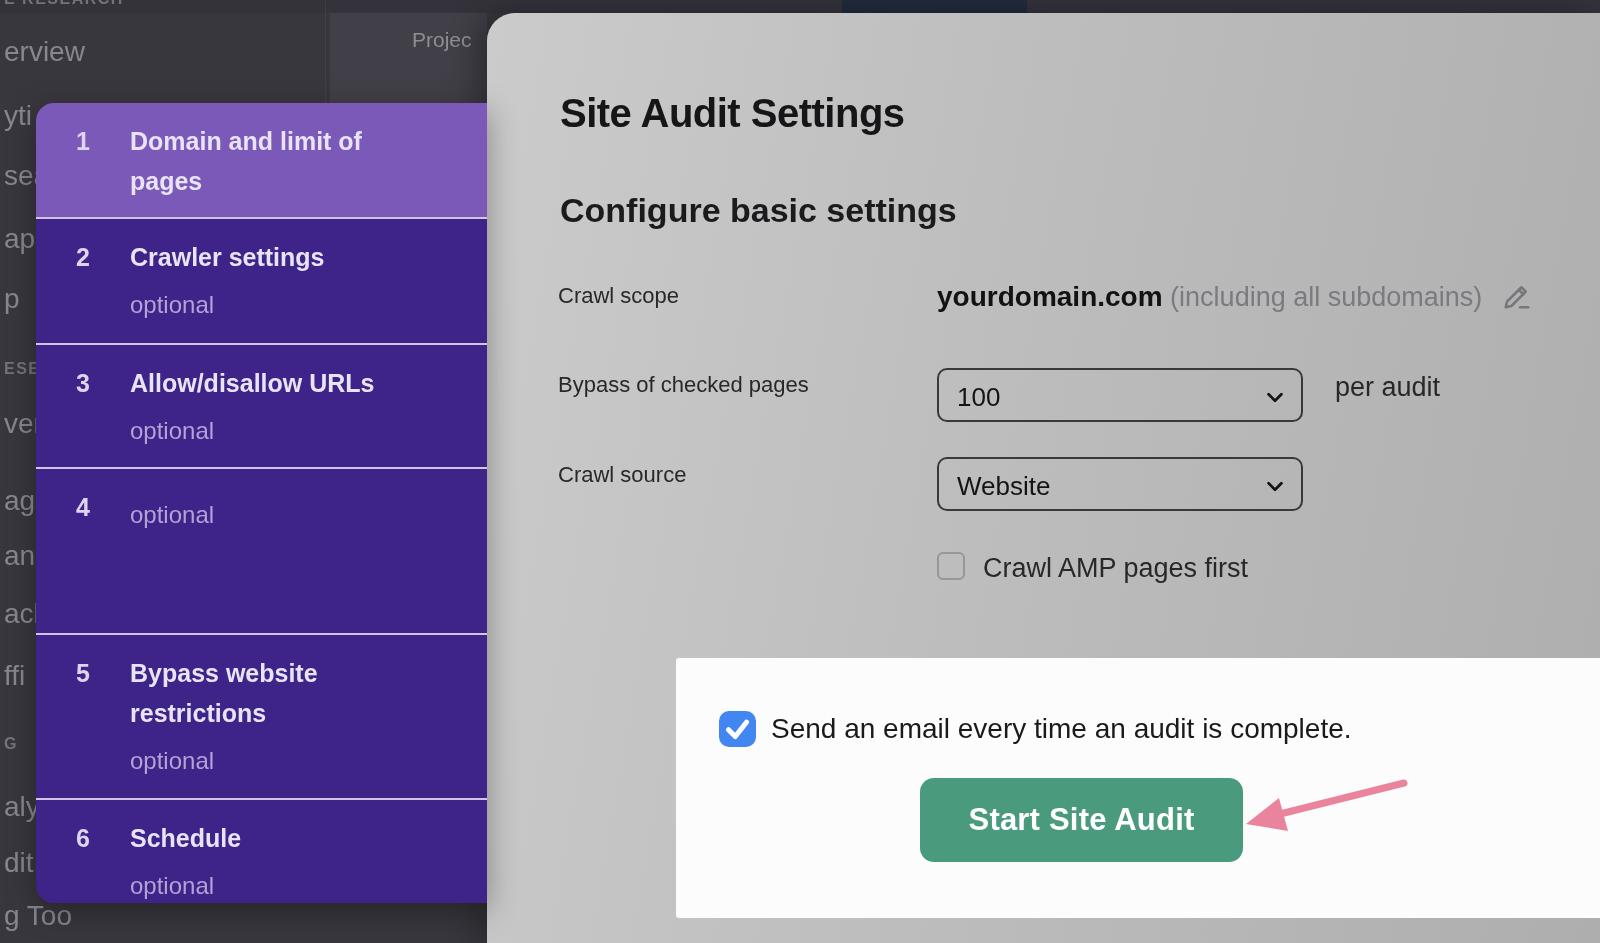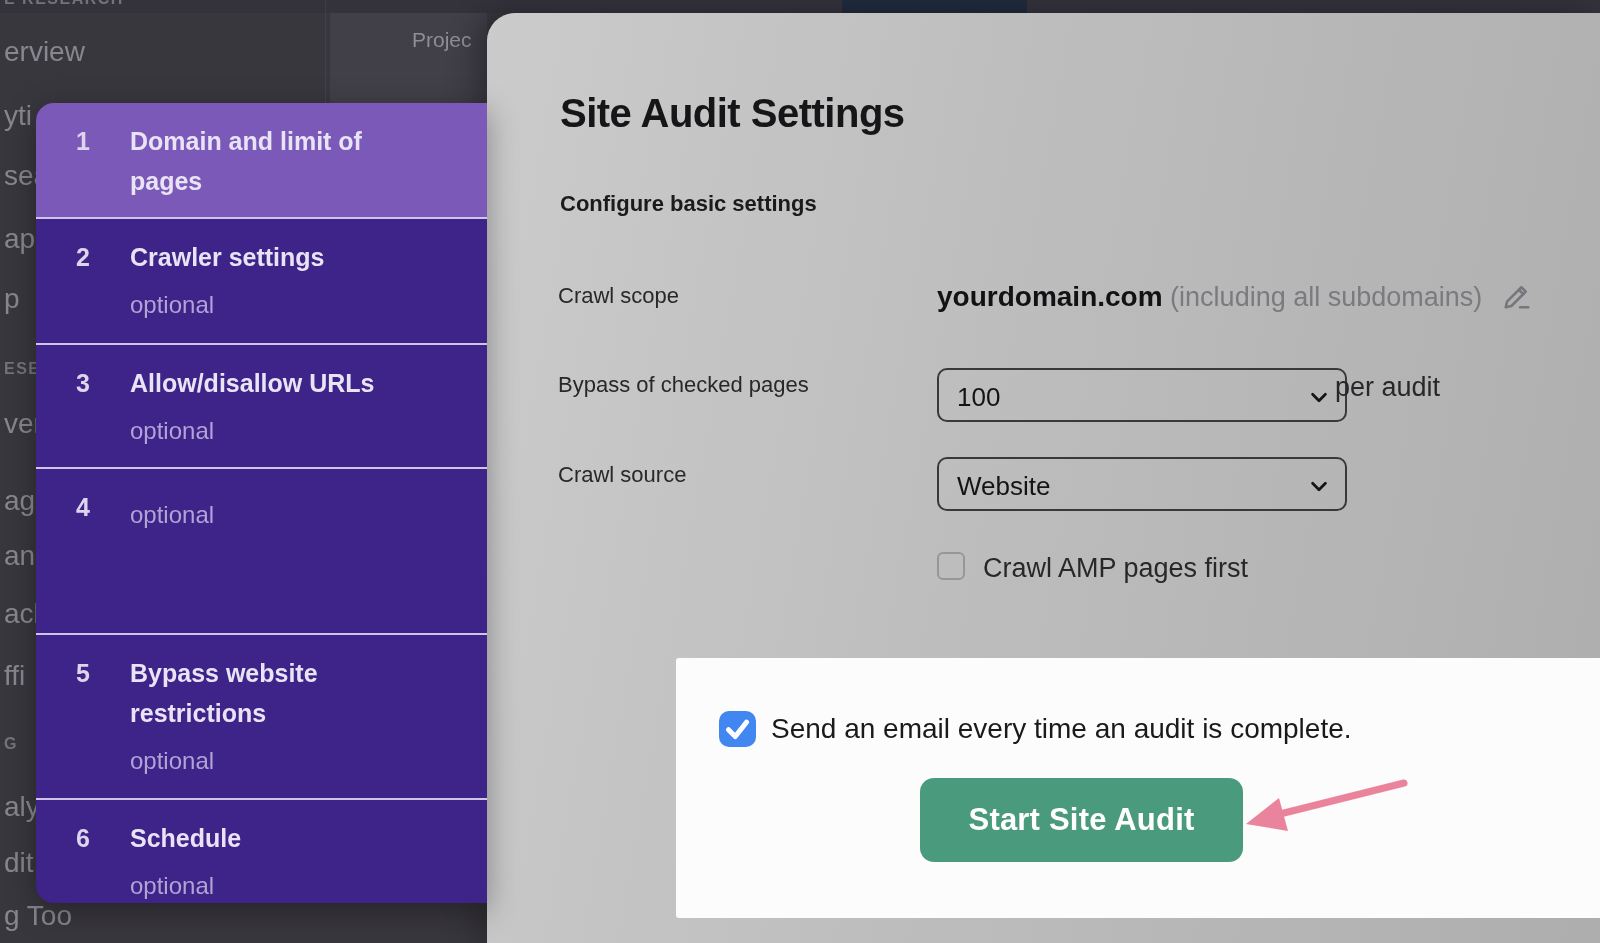--- a/index.html
+++ b/index.html
@@ -30,27 +30,27 @@
   .step .num{position:absolute;left:0;top:18px;width:94px;text-align:center;
              font-size:25px;font-weight:700;color:#ddd5ee;line-height:40px;}
   .step .title{font-size:25px;font-weight:700;color:#e9e3f6;line-height:40px;max-width:310px;}
   .step .optional{font-size:24px;color:#b2a2d6;line-height:40px;margin-top:8px;}
 
   
   .modal{position:absolute;left:487px;top:13px;width:1113px;height:930px;
          background:linear-gradient(100deg,#cbcbcb 0%,#bdbdbd 45%,#aeaeae 100%);
          border-radius:28px 0 0 0;box-shadow:-10px 0 30px rgba(0,0,0,.3);}
   .m-title{position:absolute;left:73px;top:78px;font-size:40px;font-weight:700;color:#161618;letter-spacing:-.5px;text-align:right;}
-  .m-heading{position:absolute;left:73px;top:178px;font-size:22px;font-weight:700;color:#1b1b1d;}
+  .m-heading{position:absolute;left:73px;top:178px;font-size:34px;font-weight:700;color:#1b1b1d;}
   .f-label{position:absolute;left:71px;font-size:22px;color:#28282b;}
   .scope-value{position:absolute;left:450px;top:268px;font-size:27px;color:#7b7a81;white-space:nowrap;}
   .scope-value b{font-size:28px;color:#121214;font-weight:700;}
   .edit-ic{display:inline-block;vertical-align:-5px;margin-left:12px;}
 
-  .select{position:absolute;left:450px;width:410px;height:54px;border:2px solid #39393d;
+  .select{position:absolute;left:450px;width:366px;height:54px;border:2px solid #39393d;
           border-radius:10px;cursor:pointer;}
   .select .val{position:absolute;left:18px;top:12px;font-size:26px;color:#141416;}
   .select .chev{position:absolute;right:14px;top:16px;}
   .suffix{position:absolute;left:848px;top:359px;font-size:27px;color:#28282b;}
 
   .amp-box{position:absolute;left:450px;top:539px;width:28px;height:28px;border:2px solid #97969c;
            border-radius:6px;cursor:pointer;}
   .amp-label{position:absolute;left:496px;top:540px;font-size:27px;color:#28282b;}
 
   .highlight-card{position:absolute;left:189px;top:645px;width:952px;height:260px;background:#fcfcfc;border-radius:3px;}

